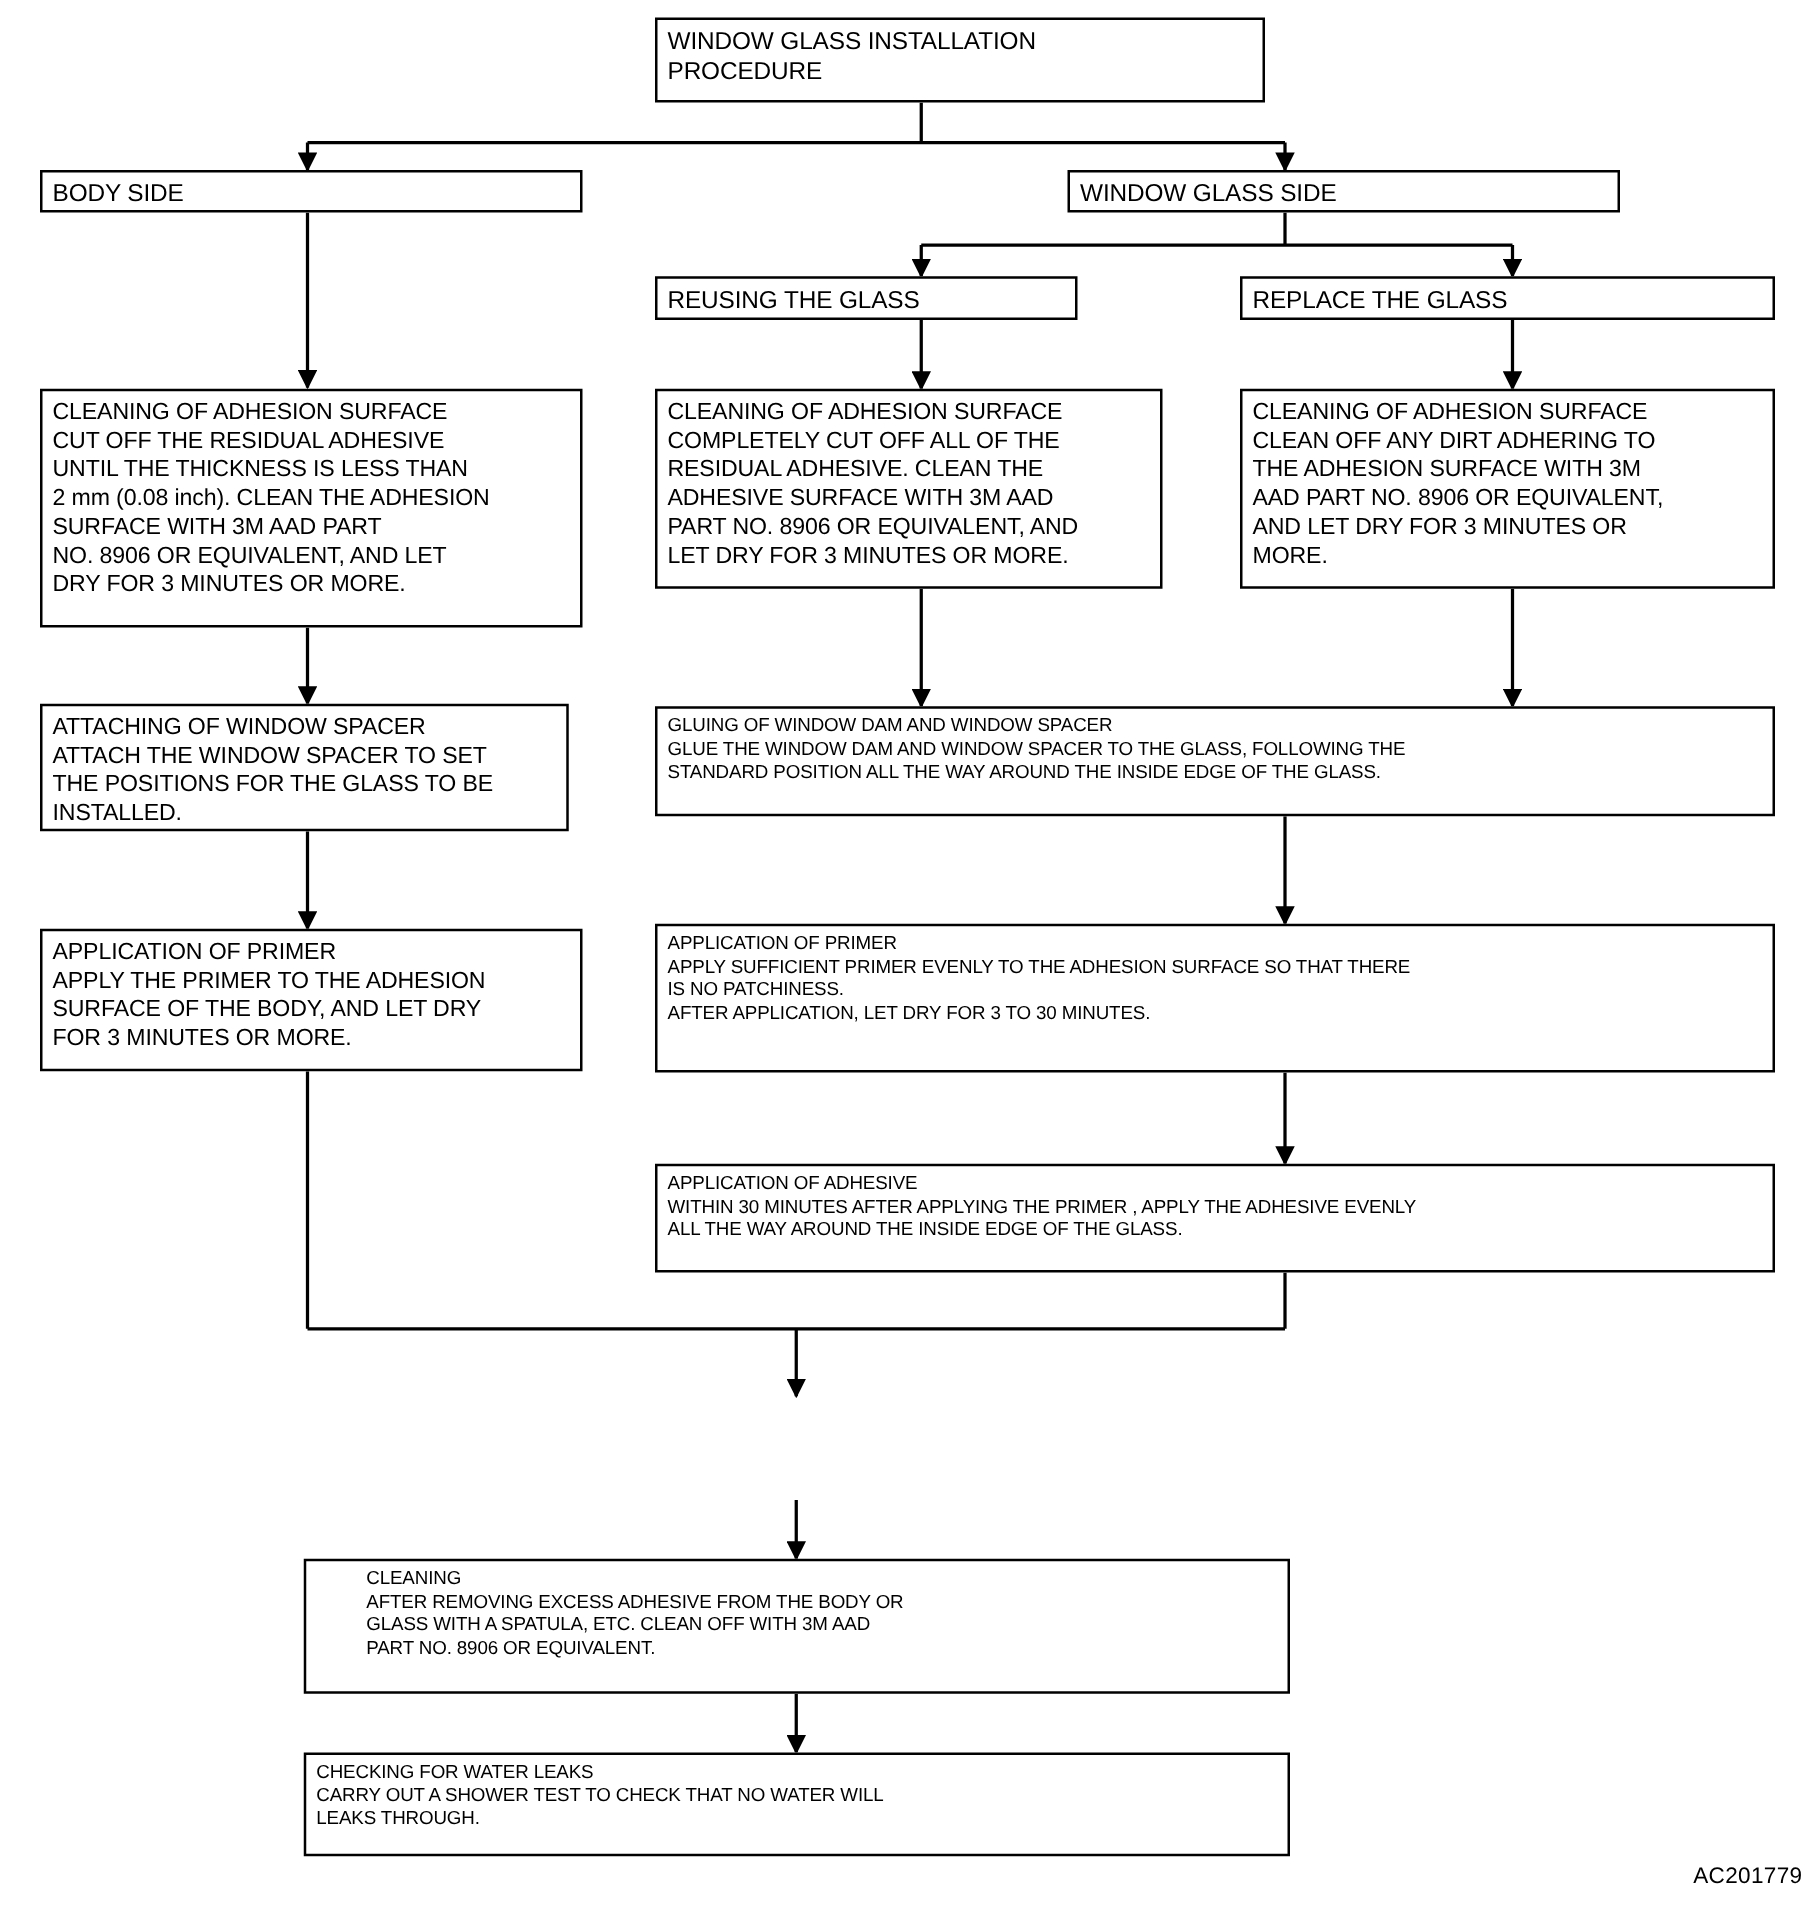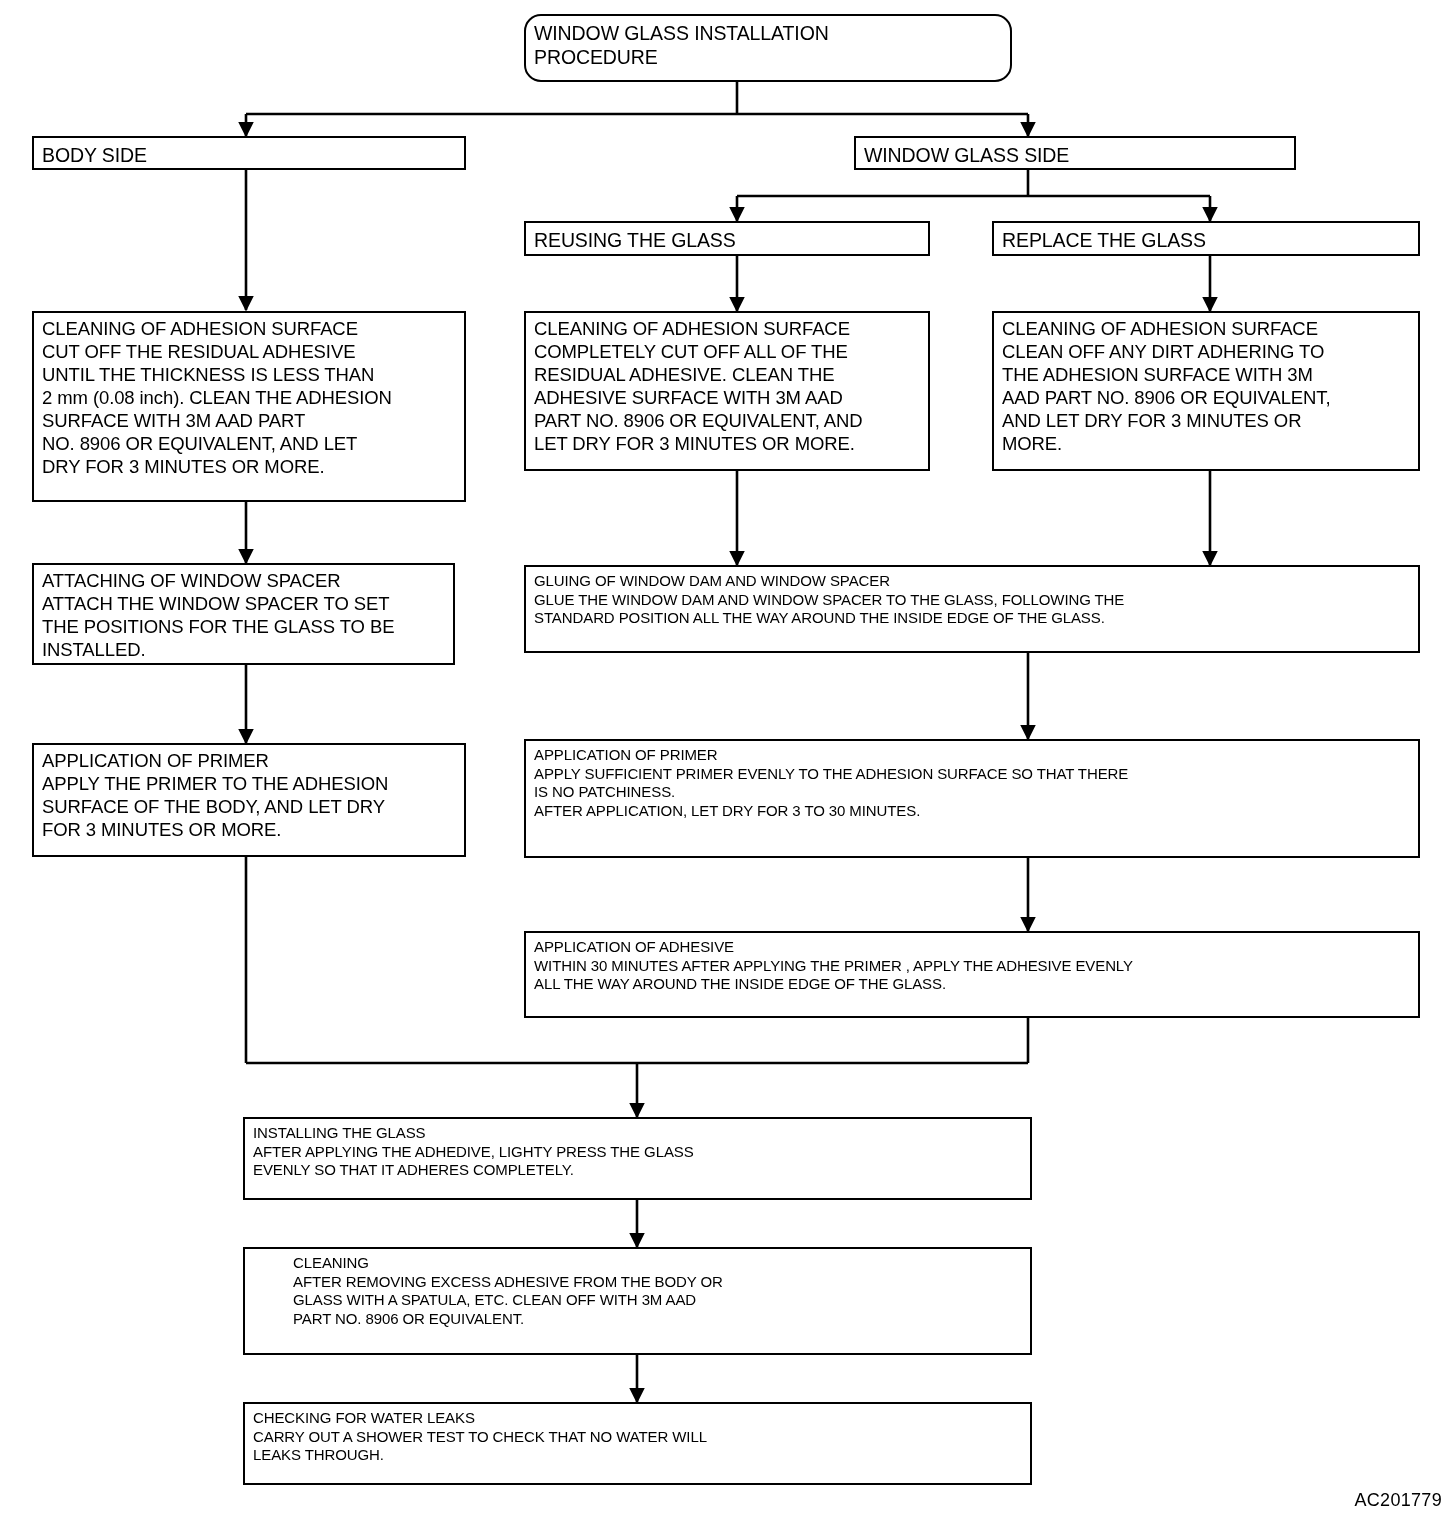--- a/index.html
+++ b/index.html
@@ -97,28 +97,28 @@
       <path d="M 1028 1018 L 1028 1063"></path>
       <path d="M 246 1063 L 1028 1063"></path>
       <path d="M 637 1063 L 637 1117" marker-end="url(#arrow)"></path>
 
       <path d="M 637 1200 L 637 1247" marker-end="url(#arrow)"></path>
 
       <path d="M 637 1355 L 637 1402" marker-end="url(#arrow)"></path>
     </g>
   </svg>
 
-  <div class="node sz-lg" style="left:524px; top:14px; width:488px; height:68px;border-radius:17px;">WINDOW GLASS INSTALLATION
+  <div class="node sz-lg" style="left:524px; top:14px; width:488px; height:68px;">WINDOW GLASS INSTALLATION
 PROCEDURE</div>
 
   <div class="node sz-lg" style="left:32px; top:136px; width:434px; height:34px;">BODY SIDE</div>
 
   <div class="node sz-lg" style="left:854px; top:136px; width:442px; height:34px;">WINDOW GLASS SIDE</div>
 
-  <div class="node sz-lg" style="left:524px; top:221px; width:406px; height:35px;">REUSING THE GLASS</div>
+  <div class="node sz-lg" style="left:524px; top:221px; width:338px; height:35px;">REUSING THE GLASS</div>
 
   <div class="node sz-lg" style="left:992px; top:221px; width:428px; height:35px;">REPLACE  THE GLASS</div>
 
   <div class="node sz-md" style="left:32px; top:311px; width:434px; height:191px;">CLEANING OF ADHESION SURFACE
 CUT OFF THE RESIDUAL ADHESIVE
 UNTIL THE THICKNESS IS LESS THAN
 2 mm (0.08 inch). CLEAN THE ADHESION
 SURFACE WITH 3M  AAD PART
 NO. 8906 OR EQUIVALENT, AND LET
 DRY FOR 3 MINUTES OR MORE.</div>
@@ -153,23 +153,20 @@
 
   <div class="node sz-sm" style="left:524px; top:739px; width:896px; height:119px;">APPLICATION OF PRIMER
 APPLY SUFFICIENT PRIMER EVENLY TO THE ADHESION SURFACE SO THAT THERE
 IS NO PATCHINESS.
 AFTER APPLICATION, LET DRY FOR 3 TO 30 MINUTES.</div>
 
   <div class="node sz-sm" style="left:524px; top:931px; width:896px; height:87px;">APPLICATION OF ADHESIVE
 WITHIN 30 MINUTES AFTER APPLYING THE PRIMER , APPLY THE ADHESIVE EVENLY
 ALL THE WAY AROUND THE INSIDE EDGE OF THE GLASS.</div>
 
-  <div class="node sz-sm" style="left:243px; top:1117px; width:789px; height:83px;">INSTALLING THE GLASS
-AFTER APPLYING THE ADHEDIVE, LIGHTY  PRESS THE GLASS
-EVENLY SO THAT IT ADHERES COMPLETELY.</div>
 
   <div class="node sz-sm" style="left:243px; top:1247px; width:789px; height:108px;padding-left:48px;">CLEANING
 AFTER REMOVING EXCESS ADHESIVE FROM THE BODY OR
 GLASS WITH A SPATULA, ETC. CLEAN OFF  WITH 3M  AAD
 PART NO. 8906 OR EQUIVALENT.</div>
 
   <div class="node sz-sm" style="left:243px; top:1402px; width:789px; height:83px;">CHECKING FOR WATER  LEAKS
 CARRY OUT A SHOWER TEST TO CHECK THAT NO WATER WILL
 LEAKS THROUGH.</div>
 

